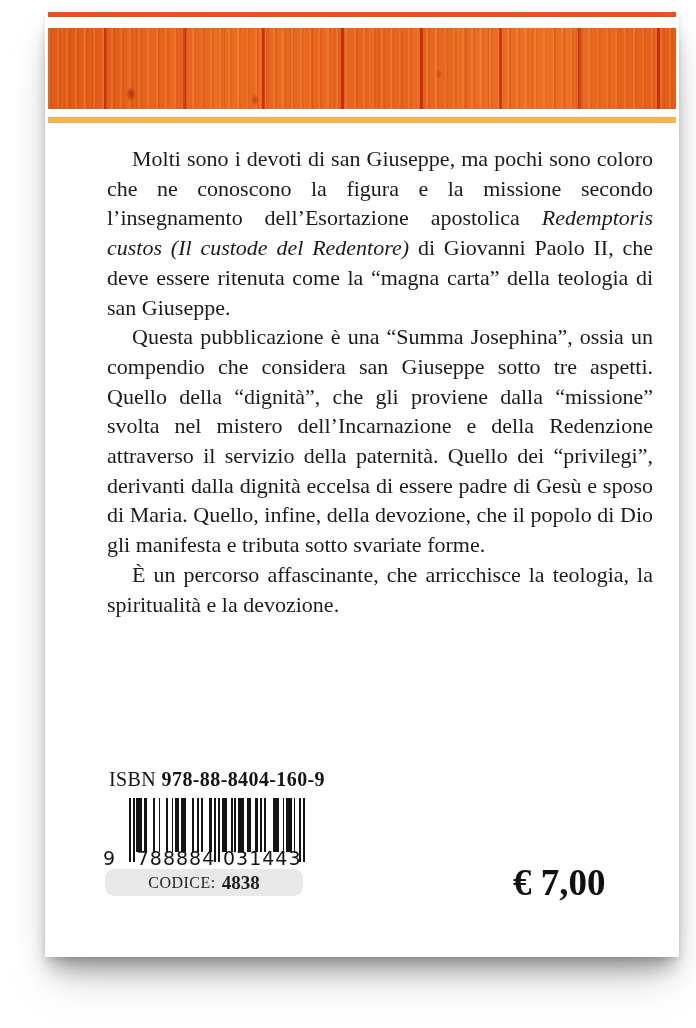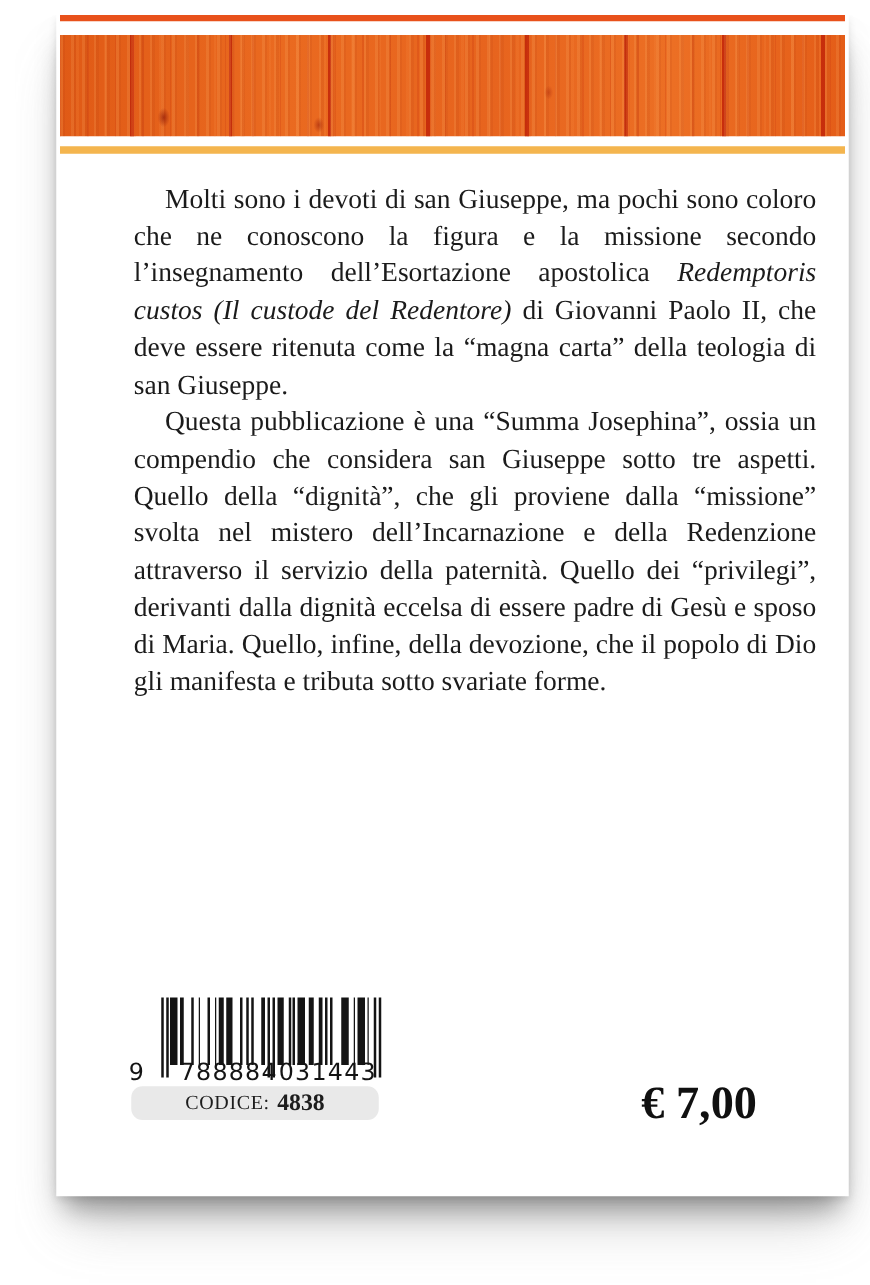--- a/index.html
+++ b/index.html
@@ -58,21 +58,21 @@
   .isbn-line .isbn-value{font-weight:bold;}
   
   .barcode{position:absolute;left:84px;top:786px;width:176px;height:66px;}
   .barcode .bar{position:absolute;top:0;background:#141414;}
   .bc-digit{
     position:absolute;top:50px;height:20px;color:#141414;
     font-family:"DejaVu Sans", sans-serif;font-size:19px;line-height:20px;
     letter-spacing:1px;text-align:center;white-space:nowrap;
   }
   .bc-lead{left:-26px;width:20px;text-align:left;}
-  .bc-g1{left:7px;width:94px;}
+  .bc-g1{left:7px;width:80px;}
   .bc-g2{left:94px;width:74px;}
   
   .codice-pill{
     position:absolute;left:60px;top:857px;width:198px;height:27px;
     background:#e9e9e9;border-radius:9px;
     display:flex;align-items:center;justify-content:center;
     color:#1d1d1d;white-space:nowrap;
   }
   .codice-pill .codice-label{font-size:16px;letter-spacing:0.5px;}
   .codice-pill .codice-value{font-size:19px;font-weight:bold;margin-left:6px;}
@@ -88,22 +88,24 @@
 <div id="stage">
   <div class="cover-card">
 
     <div class="accent-bar"></div>
     <div class="wood-band"></div>
     <div class="yellow-stripe"></div>
 
     <div class="blurb">
       <p><span>Molti sono i devoti di san Giuseppe, ma pochi sono coloro che ne conoscono la figura e la missione secondo l’insegnamento dell’Esortazione apostolica </span><span class="it">Redemptoris custos (Il custode del Redentore)</span><span> di Giovanni Paolo II, che deve essere ritenuta come la “magna carta” della teologia di san Giuseppe.</span></p>
       <p>Questa pubblicazione è una “Summa Josephina”, ossia un compendio che considera san Giuseppe sotto tre aspetti. Quello della “dignità”, che gli proviene dalla “missione” svolta nel mistero dell’Incarnazione e della Redenzione attraverso il servizio della paternità. Quello dei “privilegi”, derivanti dalla dignità eccelsa di essere padre di Gesù e sposo di Maria. Quello, infine, della devozione, che il popolo di Dio gli manifesta e tributa sotto svariate forme.</p>
+      <p>È un percorso affascinante, che arricchisce la teologia, la spiritualità e la devozione.</p>
     </div>
 
+    <div class="isbn-line"><span>ISBN</span>&nbsp;<span class="isbn-value">978-88-8404-160-9</span></div>
 
     <div class="barcode">
       <div id="barcode-bars">
           <div class="bar" style="left: 0px; width: 1.85px; height: 64px;"></div>
           <div class="bar" style="left: 3.7px; width: 1.85px; height: 64px;"></div>
           <div class="bar" style="left: 7.4px; width: 5.55px; height: 54px;"></div>
           <div class="bar" style="left: 14.8px; width: 3.7px; height: 54px;"></div>
           <div class="bar" style="left: 24.05px; width: 1.85px; height: 54px;"></div>
           <div class="bar" style="left: 29.6px; width: 1.85px; height: 54px;"></div>
           <div class="bar" style="left: 37px; width: 1.85px; height: 54px;"></div>

